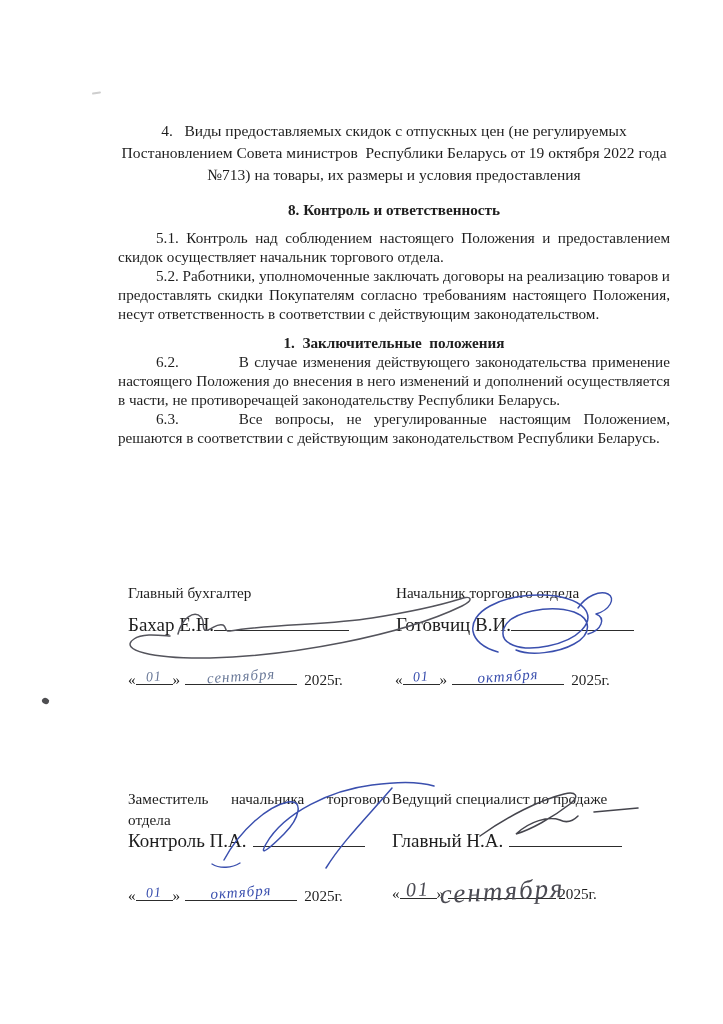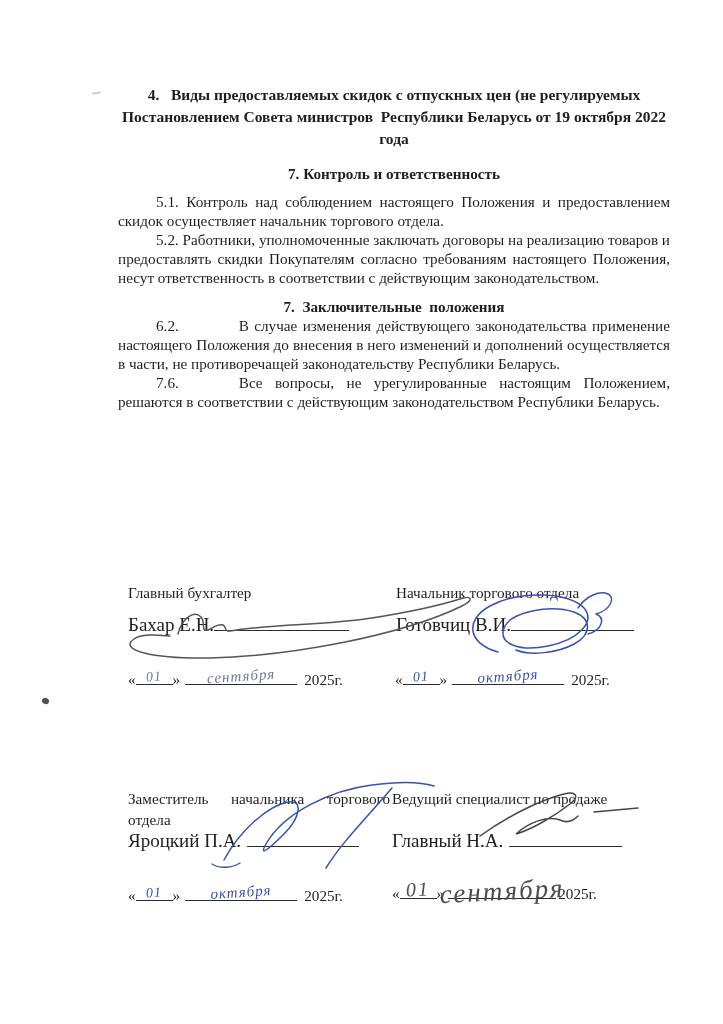--- a/index.html
+++ b/index.html
@@ -14,23 +14,24 @@
   }
   .main-text{
     position:absolute;
     left:118px;top:84px;
     width:552px;
     font-size:15.2px;
     line-height:19px;
   }
   .doc-title{
     text-align:center;
-    font-weight:bold;
+    font-weight:normal;
     font-size:15.5px;
     line-height:22px;
+    margin-top:36px;
   }
   .title-line{white-space:pre-wrap;}
   .para{
     margin:0;
     text-align:justify;
     text-indent:38px;
   }
   .p-first{margin-top:17px;}
   .sec-heading{
     text-align:center;
@@ -100,30 +101,31 @@
 
 <div class="page">
 
   <div class="tilde-mark"></div>
   <div class="speck"></div>
 
   <div class="main-text">
     <div class="doc-title">
       <div class="title-line">4.   Виды предоставляемых скидок с отпускных цен (не регулируемых</div>
       <div class="title-line">Постановлением Совета министров  Республики Беларусь от 19 октября 2022 года</div>
+      <div class="title-line">№713) на товары, их размеры и условия предоставления</div>
     </div>
 
 
-    <div class="sec-heading">7. Контроль и ответственность</div>
+    <div class="sec-heading">8. Контроль и ответственность</div>
     <p class="para gap-5-1">5.1. Контроль над соблюдением настоящего Положения и предоставлением скидок осуществляет начальник торгового отдела.</p>
     <p class="para">5.2. Работники, уполномоченные заключать договоры на реализацию товаров и предоставлять скидки Покупателям согласно требованиям настоящего Положения, несут ответственность в соответствии с действующим законодательством.</p>
 
-    <div class="sec-heading h6">7.  Заключительные  положения</div>
+    <div class="sec-heading h6">1.  Заключительные  положения</div>
     <p class="para"><span class="pnum">6.2.</span><span>В случае изменения действующего законодательства применение настоящего Положения до внесения в него изменений и дополнений осуществляется в части, не противоречащей законодательству Республики Беларусь.</span></p>
-    <p class="para"><span class="pnum">7.6.</span><span>Все вопросы, не урегулированные настоящим Положением, решаются в соответствии с действующим законодательством Республики Беларусь.</span></p>
+    <p class="para"><span class="pnum">6.3.</span><span>Все вопросы, не урегулированные настоящим Положением, решаются в соответствии с действующим законодательством Республики Беларусь.</span></p>
   </div>
 
   <div class="abs sig-role" style="left:128px;top:582px;">Главный бухгалтер</div>
   <div class="abs sig-role" style="left:396px;top:582px;">Начальник торгового отдела</div>
 
   <div class="abs sig-name" style="left:128px;top:614px;">
     <span>Бахар Е.Н.</span><span class="uline u-name-tl"></span>
   </div>
   <div class="abs sig-name" style="left:396px;top:614px;">
     <span>Готовчиц В.И.</span><span class="uline u-name-tr"></span>
@@ -133,21 +135,21 @@
     <span>«</span><span class="uline u-day"><span class="hw hw-day ink-gray">01</span></span><span>»</span><span class="uline u-month"><span class="hw ink-gray">сентября</span></span><span>2025г.</span>
   </div>
   <div class="abs sig-date" style="left:395px;top:668px;">
     <span>«</span><span class="uline u-day"><span class="hw hw-day ink-blue">01</span></span><span>»</span><span class="uline u-month"><span class="hw ink-blue">октября</span></span><span>2025г.</span>
   </div>
 
   <div class="abs sig-role just" style="left:128px;top:788px;width:262px;">Заместитель начальника торгового отдела</div>
   <div class="abs sig-role" style="left:392px;top:788px;width:245px;">Ведущий специалист по продаже</div>
 
   <div class="abs sig-name" style="left:128px;top:830px;">
-    <span>Яроцкий П.А.</span><span class="uline u-name-bl"></span>
+    <span>Контроль П.А.</span><span class="uline u-name-bl"></span>
   </div>
   <div class="abs sig-name" style="left:392px;top:830px;">
     <span>Главный Н.А.</span><span class="uline u-name-br"></span>
   </div>
 
   <div class="abs sig-date" style="left:128px;top:884px;">
     <span>«</span><span class="uline u-day"><span class="hw hw-day ink-blue">01</span></span><span>»</span><span class="uline u-month"><span class="hw ink-blue">октября</span></span><span>2025г.</span>
   </div>
   <div class="abs sig-date" style="left:392px;top:882px;">
     <span>«</span><span class="uline u-day"><span class="hw hw-day hw-big ink-dark" style="font-size:20px;bottom:-3px;">01</span></span><span>»</span><span class="uline u-month-br"><span class="hw hw-big ink-dark">сентября</span></span><span>2025г.</span>

